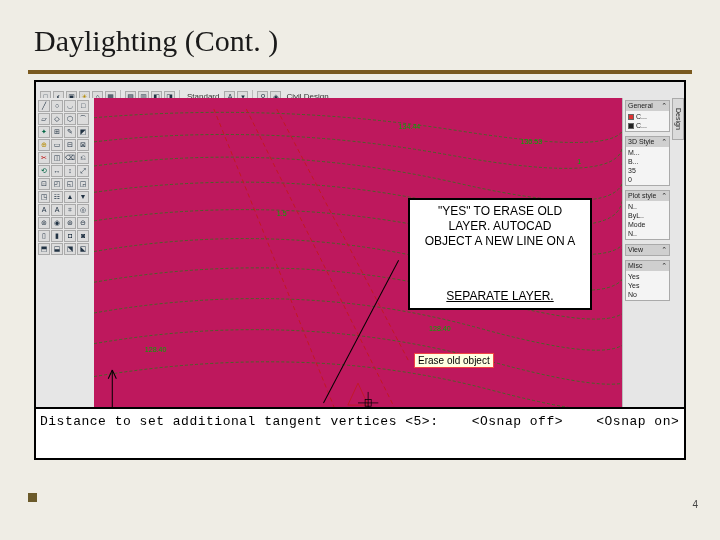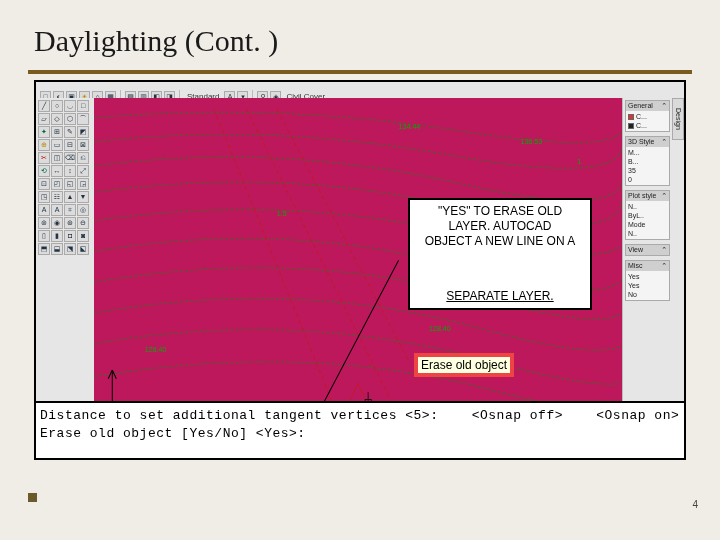--- a/index.html
+++ b/index.html
@@ -150,21 +150,21 @@
   .btab {
     padding: 1px 4px;
     border: 1px solid #aaa;
     background: #ddd;
   }
   .btab.on { background: #fff; }
   
   .cmd {
     position: absolute;
     left: -2px; right: -2px; bottom: -2px;
-    height: 59px;
+    height: 53px;
     background: #fff;
     border-top: 2px solid #000;
     font-family: "Courier New", monospace;
     font-size: 13px;
     line-height: 18px;
     padding: 4px 6px;
     letter-spacing: 0.5px;
   }
   
   .callout {
@@ -176,23 +176,23 @@
     font-family: Arial, sans-serif;
     font-size: 12px;
     text-align: center;
     padding: 4px 4px;
     line-height: 15px;
   }
   .tooltip {
     position: absolute;
     left: 320px; top: 255px;
     background: #ffffe1;
-    border: 4px solid #ef4444;
+    border: 1px solid #ef4444;
     font-family: Arial, sans-serif;
-    font-size: 12px;
+    font-size: 10px;
     padding: 1px 3px;
   }
 </style>
 </head>
 <body>
 
 <div class="slide">
   <h1 class="title">Daylighting (Cont. )</h1>
   <div class="rule"></div>
 
@@ -210,21 +210,21 @@
       <div class="tbtn">▥</div>
       <div class="tbtn">◧</div>
       <div class="tbtn">◨</div>
       <div class="top-sep"></div>
       <span class="top-label">Standard</span>
       <div class="tbtn">A</div>
       <div class="tbtn">▾</div>
       <div class="top-sep"></div>
       <div class="tbtn">⚲</div>
       <div class="tbtn">◈</div>
-      <span class="top-label">Civil Cover</span>
+      <span class="top-label">Civil Design</span>
     </div>
 
     <div class="left-tools">
       <div class="tbtn">╱</div>
       <div class="tbtn">○</div>
       <div class="tbtn">◡</div>
       <div class="tbtn">□</div>
       <div class="tbtn">▱</div>
       <div class="tbtn">◇</div>
       <div class="tbtn">⬡</div>
@@ -395,20 +395,19 @@
     </div>
 
     <div class="cmd">
       <div>
         <span>Distance to set additional tangent vertices &lt;5&gt;:</span>
         &nbsp;&nbsp;
         <span>&lt;Osnap off&gt;</span>
         &nbsp;&nbsp;
         <span>&lt;Osnap on&gt;</span>
       </div>
-      <div>Erase old object [Yes/No] &lt;Yes&gt;:</div>
     </div>
 
   </div>
 
   <div class="accent-square"></div>
   <div class="page-num">4</div>
 </div>
 
 </body></html>

